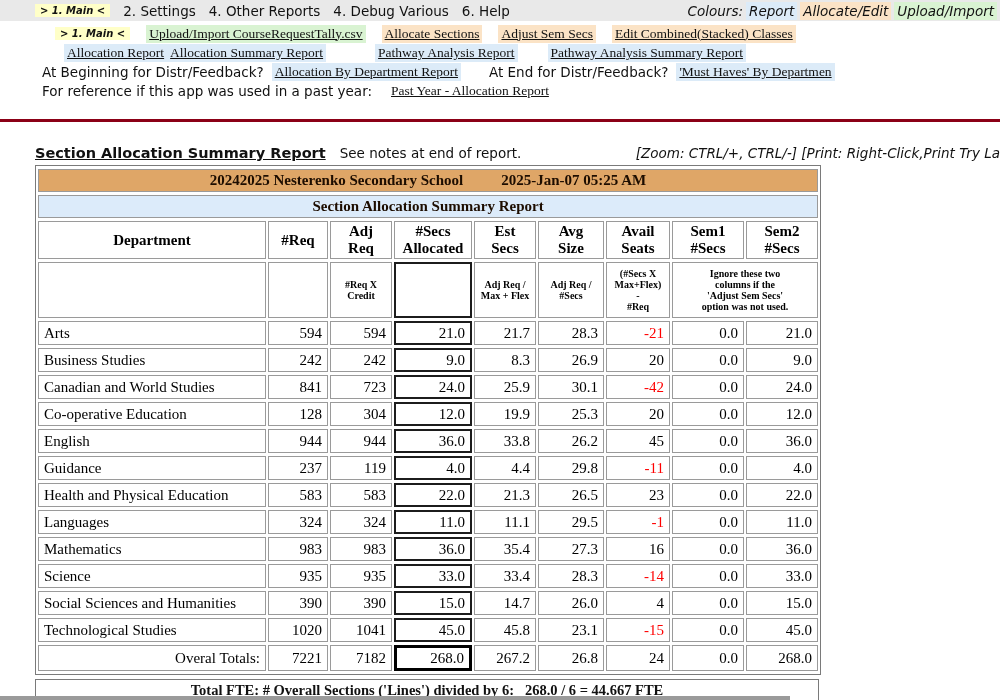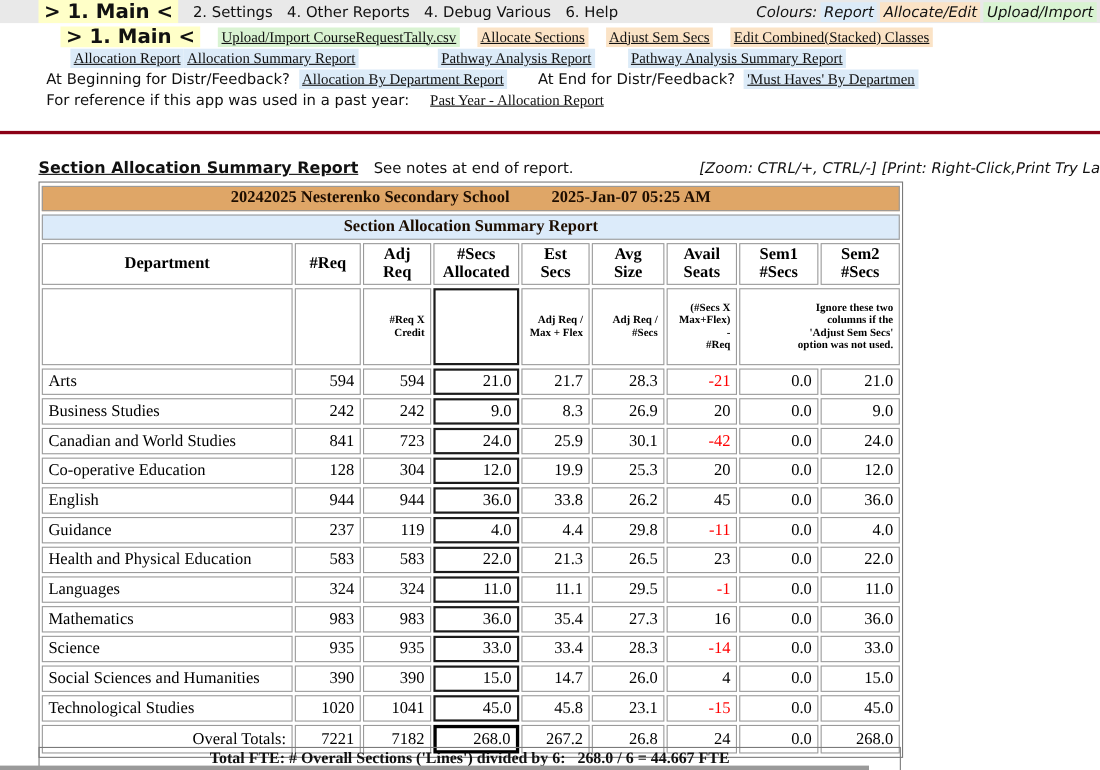--- a/index.html
+++ b/index.html
@@ -13,40 +13,40 @@
   .page { position: relative; width: 1000px; height: 700px; overflow: hidden; }
 
   
   .row { display: flex; align-items: center; white-space: nowrap; overflow: hidden; }
   .row1 { height: 19px; padding-left: 35px; font-size: 14.5px; }
   .school-title { font-weight: bold; font-style: italic; }
   .app-title { font-weight: bold; margin-left: 30px; }
   .asp-link { margin-left: auto; margin-right: 32px; background: #b9d2ee; padding: 0 5px; text-decoration: none; color: #111; }
 
   .row2 { height: 21px; background: #e9e9e9; padding-left: 35px; font-size: 13.5px; }
-  .main-tab { background: #ffffc8; font-weight: bold; padding: 1px 5px; font-size: 18px; }
+  .main-tab { background: #ffffc8; font-weight: bold; font-style: italic; padding: 1px 5px; font-size: 10px; }
   .nav-tab { margin-left: 13px; cursor: default; }
   .colours-wrap { margin-left: auto; font-style: italic; margin-right: 3px; }
   .colour-key { padding: 1px 3px; margin-left: 3px; text-align: right; }
 
   .row3 { height: 19px; margin-top: 3px; padding-left: 55px; font-size: 13.5px; }
   .row4 { height: 18px; padding-left: 64px; font-size: 13.5px; margin-top: 1px; }
   .row5 { height: 18px; padding-left: 42px; font-size: 13.5px; margin-top: 1px; }
   .row6 { height: 18px; padding-left: 42px; font-size: 13.5px; margin-top: 1px; }
 
   a.lnk { color: #111; text-decoration: underline; padding: 1px 3px; font-family: Liberation Serif, serif; }
   .bg-green { background: #d9f3d2; }
   .bg-peach { background: #fbe3c6; }
   .bg-blue  { background: #dcebf8; }
   .bg-none  { background: transparent; }
   .gap16 { margin-left: 16px; }
   .gap20 { }
   .gap8  { margin-left: 8px; }
   .gap28 { margin-left: 28px; }
-  .gap72 { margin-left: 72px; }
+  .gap72 { margin-left: 49px; }
   .gap30 { margin-left: 30px; }
 
   .maroon-rule { position: absolute; left: 0; top: 119px; width: 1000px; height: 3px; background: #8b0016; }
 
   
   .report-bar { position: absolute; left: 0; top: 145px; width: 1000px; padding-left: 35px;
                 display: flex; align-items: center; font-size: 13.5px; white-space: nowrap; overflow: hidden; }
   .report-title { font-weight: bold; text-decoration: underline; font-size: 14.5px; }
   .report-note { margin-left: 14px; }
   .report-hints { margin-left: auto; font-style: italic; }
@@ -63,21 +63,21 @@
   col.c0{width:228px} col.c1{width:60px} col.c2{width:62px} col.c3{width:78px}
   col.c4{width:62px} col.c5{width:66px} col.c6{width:64px} col.c7{width:72px} col.c8{width:72px}
 
   td, th { border: 1px solid #9a9a9a; padding: 1px 5px; }
   tr.caption-row td { text-align: center; font-weight: bold; color: #1d0d00; padding: 2px 4px; }
   td.cap-tan { background: #dfa667; }
   td.cap-blue { background: #dcebfa; }
   .cap-dt { margin-left: 38px; }
 
   tr.head th { font-weight: bold; text-align: center; white-space: pre-line; height: 38px; vertical-align: middle; }
-  tr.subhead th { font-weight: bold; text-align: right; white-space: pre-line; height: 70px;
+  tr.subhead th { font-weight: bold; text-align: center; white-space: pre-line; height: 56px;
                   vertical-align: middle; font-size: 10px; }
   th.sem-note { font-size: 12.5px; }
 
   tr.data td { text-align: right; height: 24px; vertical-align: middle; }
   tr.data td.dept { text-align: left; }
   td.alloc-cell { border: 2px solid #1c1c1c; }
   th.alloc-cell { border: 2px solid #1c1c1c; }
   tr.totals td { height: 26px; }
   tr.totals td.dept { text-align: right; }
   tr.totals td.alloc-cell { border: 3px solid #000; }

